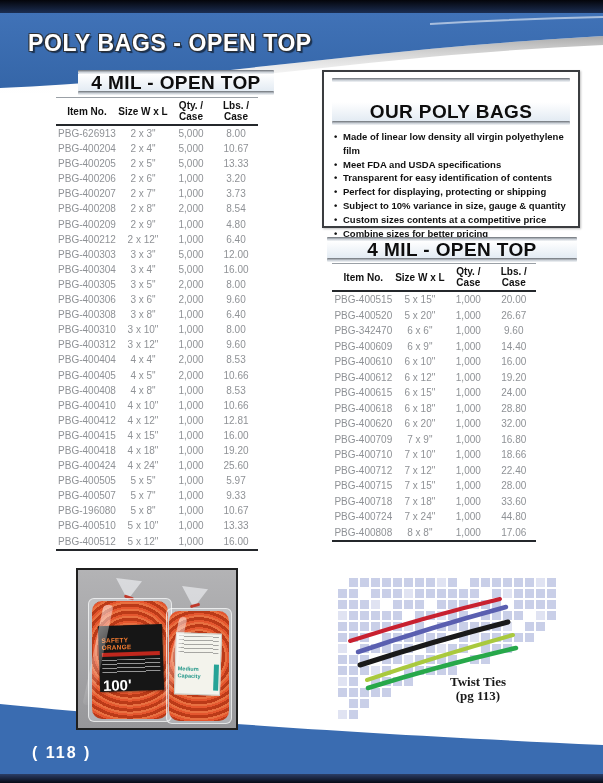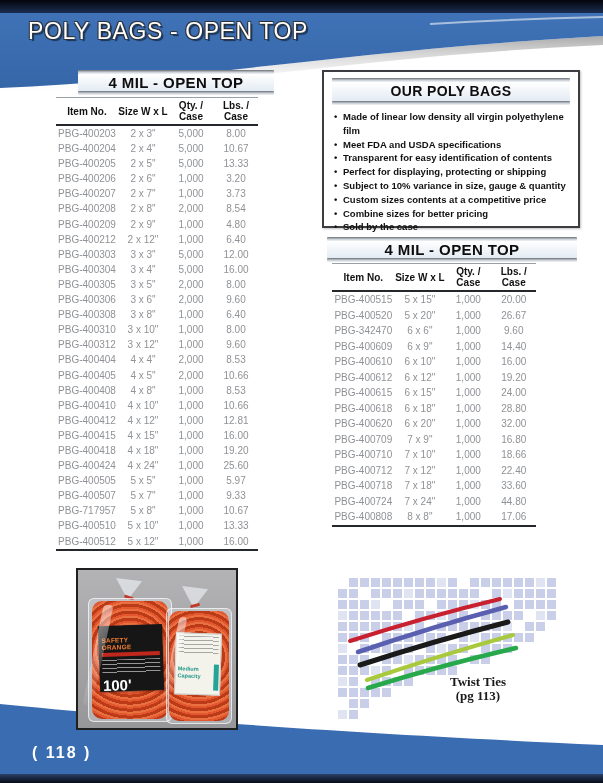--- a/index.html
+++ b/index.html
@@ -6,32 +6,32 @@
   html,body { background:#e8e8e8; }
   .page {
     position:relative; width:603px; height:783px; background:#fff;
     overflow:hidden; font-family:"Liberation Sans", sans-serif;
     margin:0 auto;
   }
   svg.layer { position:absolute; left:0; display:block; }
 
   
   .header-title {
-    position:absolute; left:28px; top:18px; z-index:3;
-    color:#fff; font-size:23px; font-weight:normal; letter-spacing:.6px;
+    position:absolute; left:28px; top:30px; z-index:3;
+    color:#fff; font-size:23px; font-weight:bold; letter-spacing:.6px;
     text-shadow:-1px -1px 0 rgba(45,45,45,.8), 1px -1px 0 rgba(45,45,45,.8),
                 -1px 1px 0 rgba(45,45,45,.8), 2px 2px 1px rgba(0,0,0,.55);
   }
 
   
   .section-title { position:absolute; z-index:2; }
   .gbar { height:4px; background:linear-gradient(180deg,#6a6f75,#c9cfd6 55%,#f3f5f7); border-radius:1px; }
   .title-mid {
     background:linear-gradient(180deg,#ffffff,#e3ebf3);
-    color:#0d0d0d; font-weight:bold; font-size:15px; letter-spacing:.4px;
+    color:#0d0d0d; font-weight:bold; font-size:19px; letter-spacing:.4px;
     text-align:center; line-height:17px; padding:0 2px;
   }
 
   
   .data-table { position:absolute; z-index:2; border-collapse:collapse; table-layout:fixed; }
   .data-table thead th {
     font-size:10px; font-weight:bold; color:#111; text-align:center;
     border-top:1px solid #9aa0a6; border-bottom:2px solid #24272b;
     padding:2px 0 2px 0; line-height:11px;
   }
@@ -41,21 +41,21 @@
   }
   .data-table tbody tr:last-child td { border-bottom:2px solid #24272b; }
   .rt tbody td { line-height:15.5px; }
 
   
   .info-box {
     position:absolute; left:322px; top:70px; width:258px; height:158px; z-index:2;
     background:#fff; border:2px solid #3b3d40; box-shadow:1px 1px 2px rgba(0,0,0,.25);
   }
   .info-box .section-title-inner { margin:6px 8px 5px 8px; }
-  .info-box .title-mid { font-size:14px; line-height:19px; }
+  .info-box .title-mid { font-size:19px; line-height:19px;margin-top:20px; }
   .bullets { margin:4px 6px 0 10px; }
   .bullet-row { display:flex; font-size:9.5px; font-weight:600; color:#111; line-height:13.8px; }
   .bullet-dot { width:9px; flex:0 0 9px; }
 
   
   .photo {
     position:absolute; left:76px; top:568px; width:162px; height:162px; z-index:4;
     border:2px solid #1f1f1f; background:linear-gradient(180deg,#b3b3b5,#97979a);
     overflow:hidden;
   }
@@ -142,21 +142,21 @@
       <thead>
         <tr>
           <th style="width: 62px;">Item No.</th>
           <th style="width: 50px;">Size W x L</th>
           <th style="width: 46px;">Qty. / Case</th>
           <th style="width: 44px;">Lbs. / Case</th>
         </tr>
       </thead>
       <tbody>
         <tr>
-          <td>PBG-400203</td>
+          <td>PBG-626913</td>
           <td>2 x 3"</td>
           <td>5,000</td>
           <td>8.00</td>
         </tr>
         <tr>
           <td>PBG-400204</td>
           <td>2 x 4"</td>
           <td>5,000</td>
           <td>10.67</td>
         </tr>
@@ -292,21 +292,21 @@
           <td>1,000</td>
           <td>5.97</td>
         </tr>
         <tr>
           <td>PBG-400507</td>
           <td>5 x 7"</td>
           <td>1,000</td>
           <td>9.33</td>
         </tr>
         <tr>
-          <td>PBG-717957</td>
+          <td>PBG-196080</td>
           <td>5 x 8"</td>
           <td>1,000</td>
           <td>10.67</td>
         </tr>
         <tr>
           <td>PBG-400510</td>
           <td>5 x 10"</td>
           <td>1,000</td>
           <td>13.33</td>
         </tr>
@@ -440,20 +440,26 @@
           <td>PBG-400710</td>
           <td>7 x 10"</td>
           <td>1,000</td>
           <td>18.66</td>
         </tr>
         <tr>
           <td>PBG-400712</td>
           <td>7 x 12"</td>
           <td>1,000</td>
           <td>22.40</td>
+        </tr>
+        <tr>
+          <td>PBG-400715</td>
+          <td>7 x 15"</td>
+          <td>1,000</td>
+          <td>28.00</td>
         </tr>
         <tr>
           <td>PBG-400718</td>
           <td>7 x 18"</td>
           <td>1,000</td>
           <td>33.60</td>
         </tr>
         <tr>
           <td>PBG-400724</td>
           <td>7 x 24"</td>

